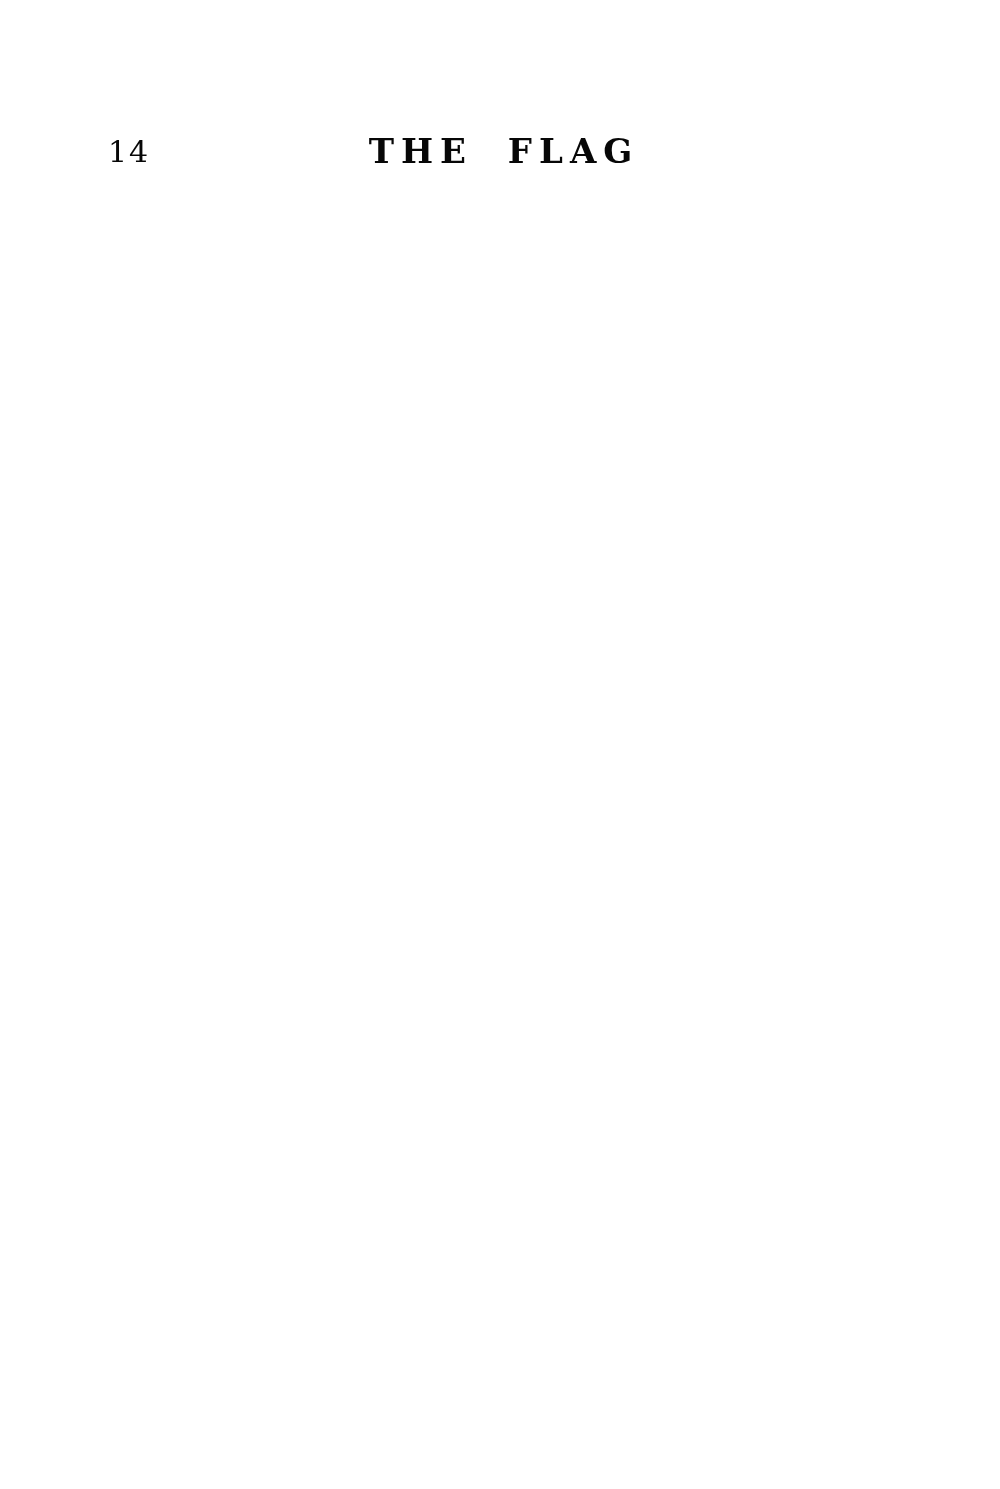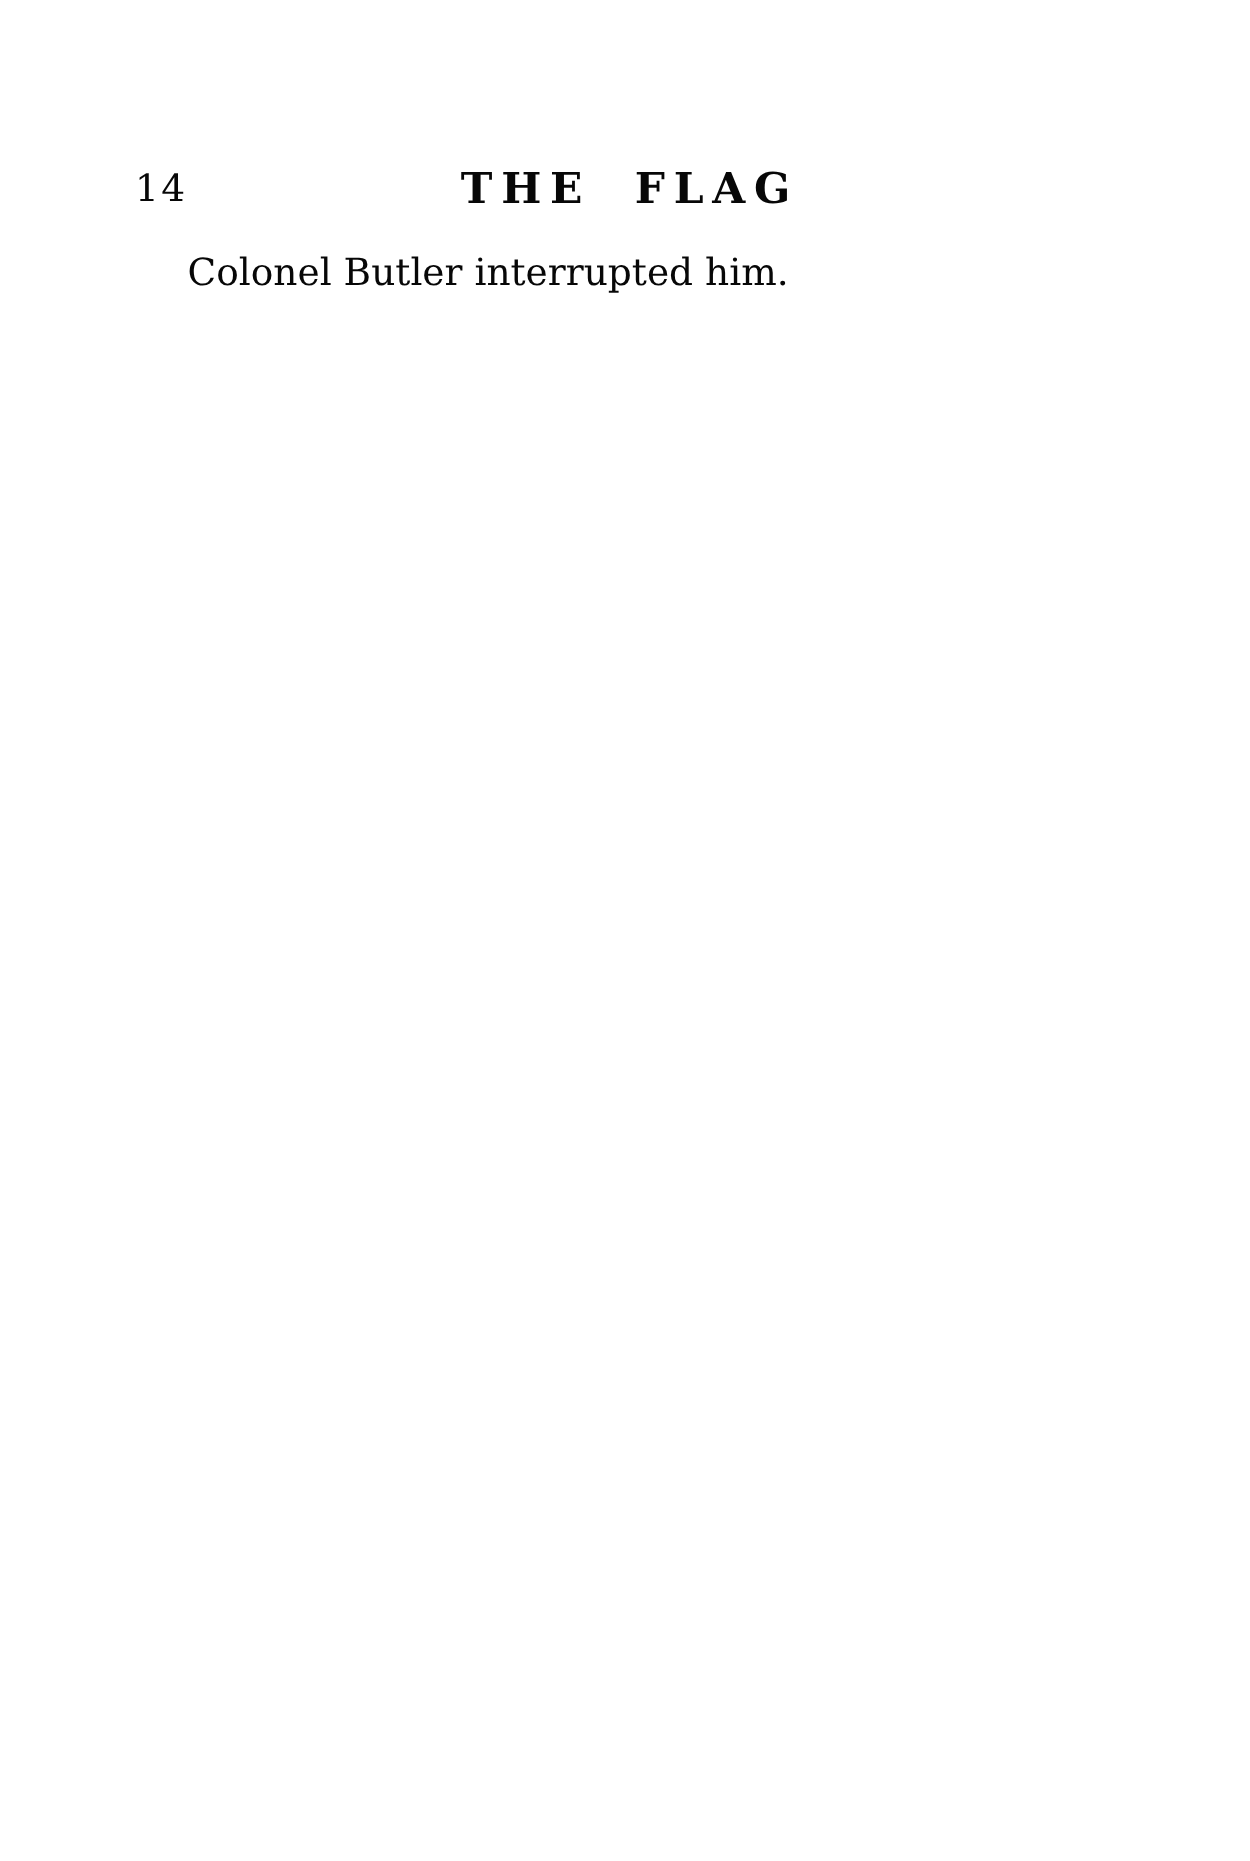--- a/index.html
+++ b/index.html
@@ -58,16 +58,15 @@
 <body>
 
 <div class="book-page">
 
   <div class="page-header">
     <span class="page-number">14</span>
     <div class="running-title">THE FLAG</div>
   </div>
 
   <div class="page-text">
-    <p>Colonel Butler interrupted him.</p>
   </div>
 
 </div>
 
 </body></html>

